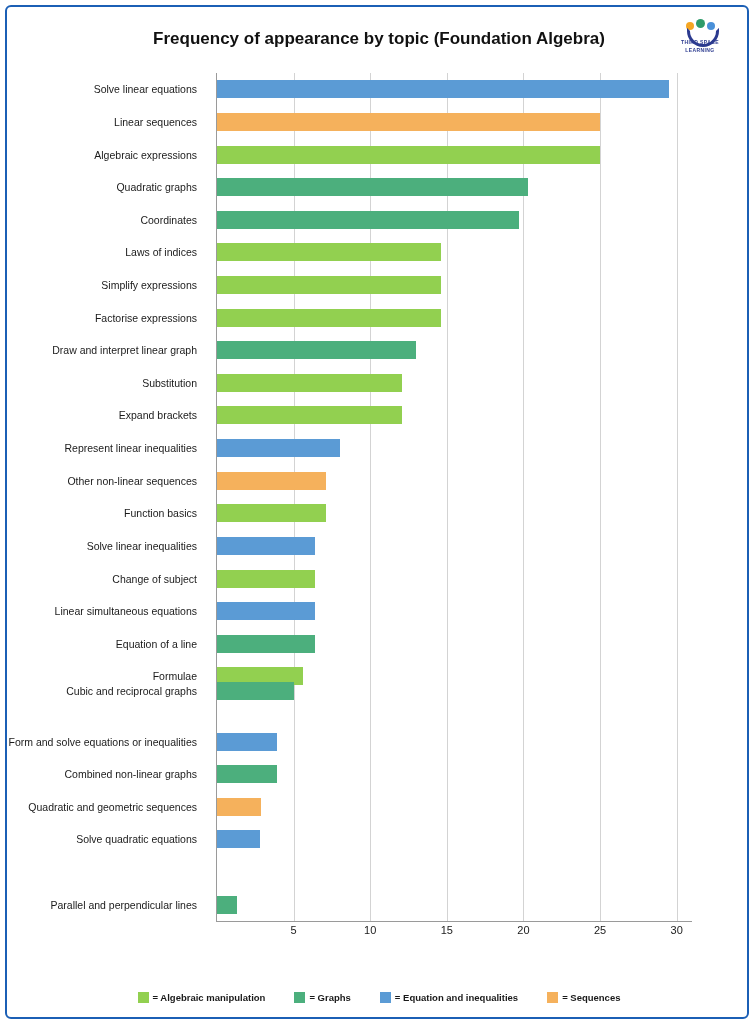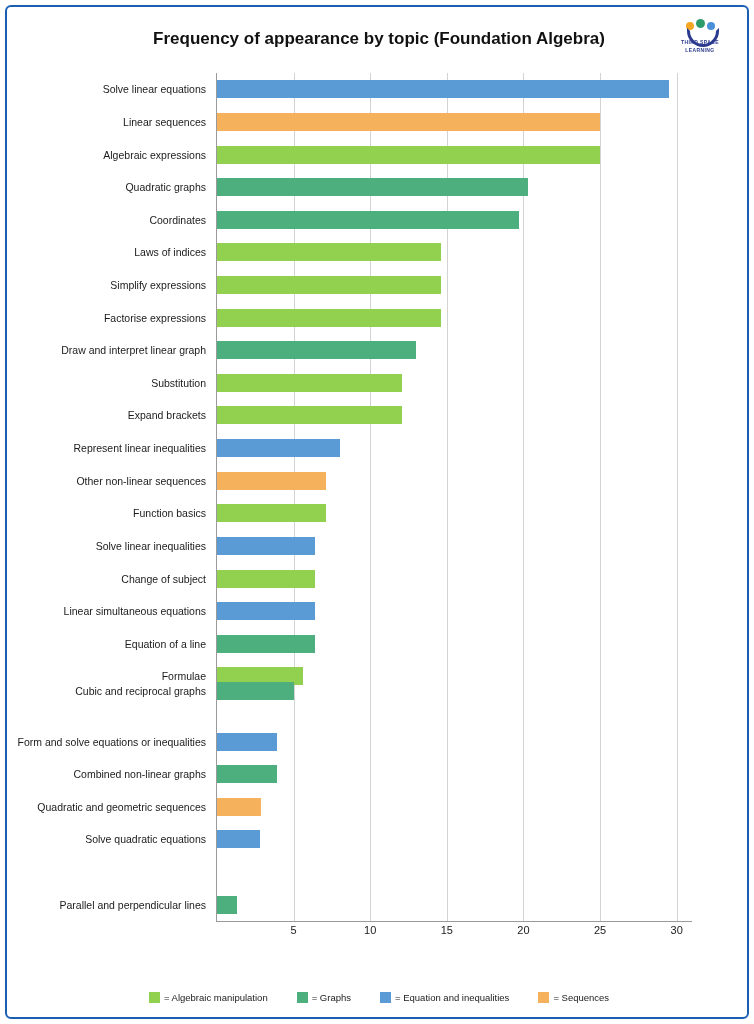--- a/index.html
+++ b/index.html
@@ -101,21 +101,21 @@
     left: 0;
     top: 7px;
     height: 18px;
   }
   .bar-label {
     position: absolute;
     right: 100%;
     top: 7px;
     height: 18px;
     line-height: 18px;
-    margin-right: 11px;
+    margin-right: 20px;
     white-space: nowrap;
     font-size: 10.5px;
     color: #1a1a1a;
     text-align: right;
   }
   .xtick {
     position: absolute;
     top: 851px;
     font-size: 11px;
     color: #1a1a1a;
@@ -133,20 +133,21 @@
   }
   #legend {
     position: absolute;
     top: 985px;
     left: 0;
     width: 744px;
     display: flex;
     justify-content: center;
     align-items: center;
     gap: 29px;
+    font-weight: bold;
   }
   .legend-item {
     display: flex;
     align-items: center;
     gap: 4px;
     font-size: 9.5px;
     color: #1a1a1a;
   }
   .legend-swatch {
     width: 11px;

